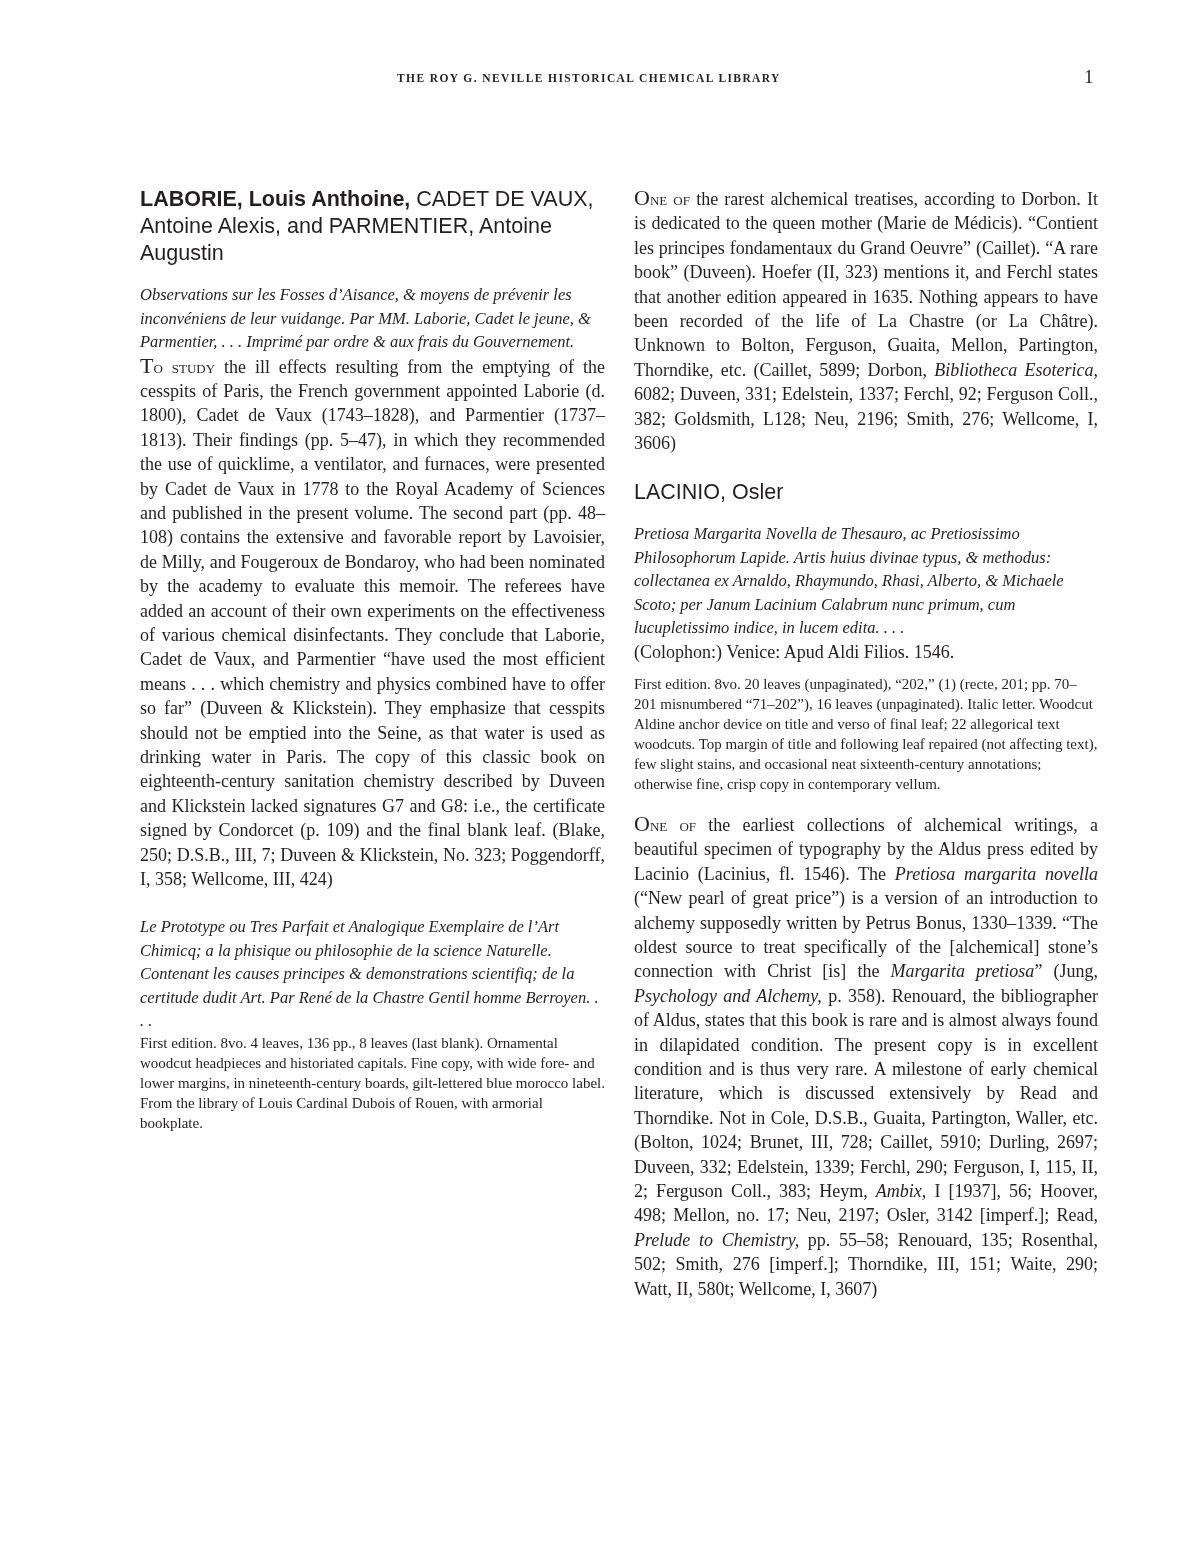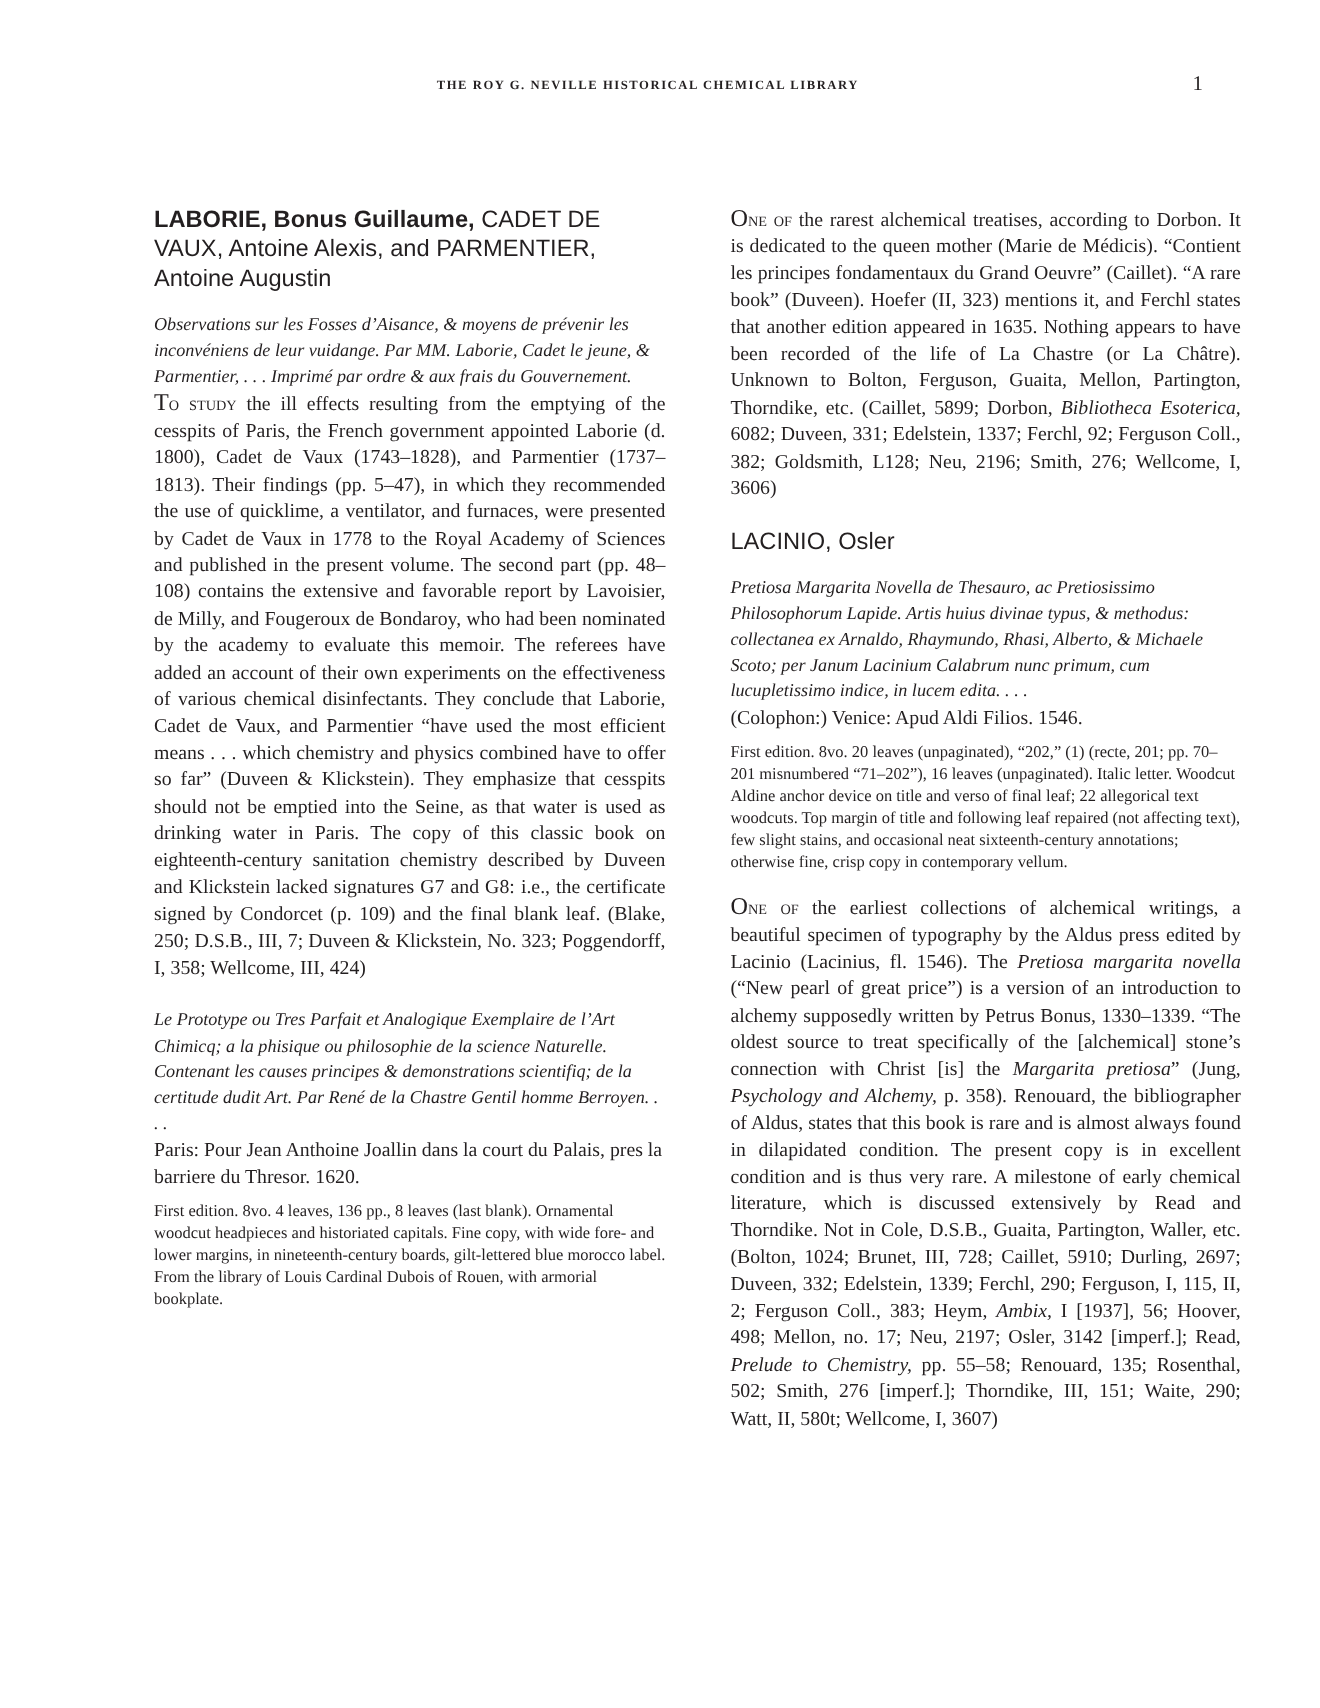--- a/index.html
+++ b/index.html
@@ -1,48 +1,47 @@
 <!DOCTYPE html>
 <html><head>
 <meta charset="utf-8">
 <style>
   html, body { margin: 0; padding: 0; background: #ffffff; }
   body { width: 1200px; height: 1553px; position: relative; color: #231f20; font-family: "Liberation Serif", "DejaVu Serif", serif; overflow: hidden; }
   .running-head { position: absolute; top: 72px; left: 397px; font-size: 11.5px; letter-spacing: 1.4px; font-weight: bold; text-transform: uppercase; }
   .folio { position: absolute; top: 66px; left: 1084px; font-size: 19px; }
   .col { position: absolute; top: 186px; width: 465px; }
   .col-left { left: 140px; }
-  .col-right { left: 634px; width: 464px; margin-left: 30px; }
+  .col-right { left: 634px; width: 464px; }
   .heading { font-family: "Liberation Sans", "DejaVu Sans", sans-serif; font-size: 21.5px; line-height: 27px; margin: 0 0 16px 0; font-weight: normal; }
   .heading .bold { font-weight: bold; }
   .title-it { font-style: italic; font-size: 16.5px; line-height: 23.5px; margin: 0; }
   .imprint { font-size: 18px; line-height: 24px; margin: 0 0 10px 0; }
   .collation { font-size: 15px; line-height: 20px; margin: 0 0 18px 0; }
   .body-text { font-size: 18px; line-height: 24.4px; margin: 0 0 24px 0; text-align: justify; }
   .sc { font-variant: small-caps; }
   .cap { font-size: 22px; }
   em, .it { font-style: italic; }
 </style>
 </head>
 <body>
 
 <div class="running-head">The Roy G. Neville Historical Chemical Library</div>
 <div class="folio">1</div>
 
 <div class="col col-left">
 
   <section>
-    <h2 class="heading"><span class="bold">LABORIE, Bonus Guillaume,</span><span> CADET DE VAUX, Antoine Alexis, and PARMENTIER, Antoine Augustin</span></h2>
+    <h2 class="heading"><span class="bold">LABORIE, Louis Anthoine,</span><span> CADET DE VAUX, Antoine Alexis, and PARMENTIER, Antoine Augustin</span></h2>
     <p class="title-it">Observations sur les Fosses d’Aisance, &amp; moyens de prévenir les inconvéniens de leur vuidange. Par MM. Laborie, Cadet le jeune, &amp; Parmentier, . . . Imprimé par ordre &amp; aux frais du Gouvernement.</p>
     <p class="body-text"><span class="cap">T</span><span class="sc">o study</span><span> the ill effects resulting from the emptying of the cesspits of Paris, the French government appointed Laborie (d. 1800), Cadet de Vaux (1743–1828), and Parmentier (1737–1813). Their findings (pp. 5–47), in which they recommended the use of quicklime, a ventilator, and furnaces, were presented by Cadet de Vaux in 1778 to the Royal Academy of Sciences and published in the present volume. The second part (pp. 48–108) contains the extensive and favorable report by Lavoisier, de Milly, and Fougeroux de Bondaroy, who had been nominated by the academy to evaluate this memoir. The referees have added an account of their own experiments on the effectiveness of various chemical disinfectants. They conclude that Laborie, Cadet de Vaux, and Parmentier “have used the most efficient means . . . which chemistry and physics combined have to offer so far” (Duveen &amp; Klickstein). They emphasize that cesspits should not be emptied into the Seine, as that water is used as drinking water in Paris. The copy of this classic book on eighteenth-century sanitation chemistry described by Duveen and Klickstein lacked signatures G7 and G8: i.e., the certificate signed by Condorcet (p. 109) and the final blank leaf. (Blake, 250; D.S.B., III, 7; Duveen &amp; Klickstein, No. 323; Poggendorff, I, 358; Wellcome, III, 424)</span></p>
   </section>
 
   <section>
     <p class="title-it">Le Prototype ou Tres Parfait et Analogique Exemplaire de l’Art Chimicq; a la phisique ou philosophie de la science Naturelle. Contenant les causes principes &amp; demonstrations scientifiq; de la certitude dudit Art. Par René de la Chastre Gentil homme Berroyen. . . .</p>
-    <p class="imprint">Paris: Pour Jean Anthoine Joallin dans la court du Palais, pres la barriere du Thresor. 1620.</p>
     <p class="collation">First edition. 8vo. 4 leaves, 136 pp., 8 leaves (last blank). Ornamental woodcut headpieces and historiated capitals. Fine copy, with wide fore- and lower margins, in nineteenth-century boards, gilt-lettered blue morocco label. From the library of Louis Cardinal Dubois of Rouen, with armorial bookplate.</p>
   </section>
 </div>
 
 <div class="col col-right">
 
   <section>
     <p class="body-text"><span class="cap">O</span><span class="sc">ne of</span><span> the rarest alchemical treatises, according to Dorbon. It is dedicated to the queen mother (Marie de Médicis). “Contient les principes fondamentaux du Grand Oeuvre” (Caillet). “A rare book” (Duveen). Hoefer (II, 323) mentions it, and Ferchl states that another edition appeared in 1635. Nothing appears to have been recorded of the life of La Chastre (or La Châtre). Unknown to Bolton, Ferguson, Guaita, Mellon, Partington, Thorndike, etc. (Caillet, 5899; Dorbon, </span><em>Bibliotheca Esoterica,</em><span> 6082; Duveen, 331; Edelstein, 1337; Ferchl, 92; Ferguson Coll., 382; Goldsmith, L128; Neu, 2196; Smith, 276; Wellcome, I, 3606)</span></p>
   </section>
 

